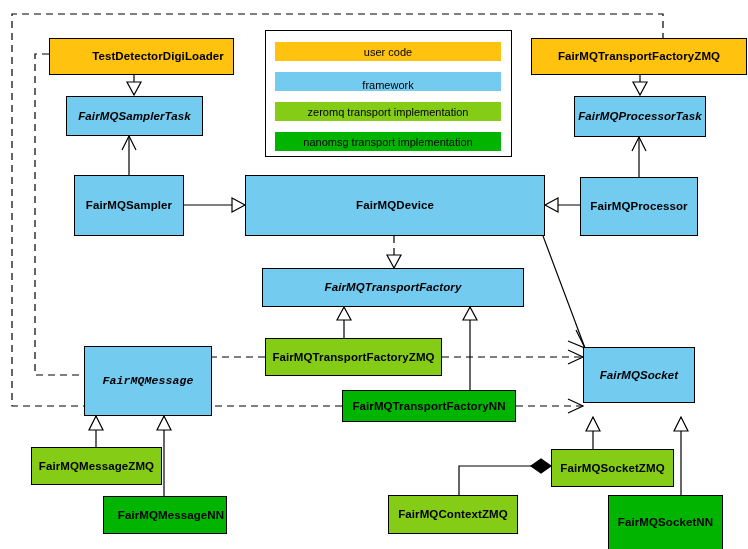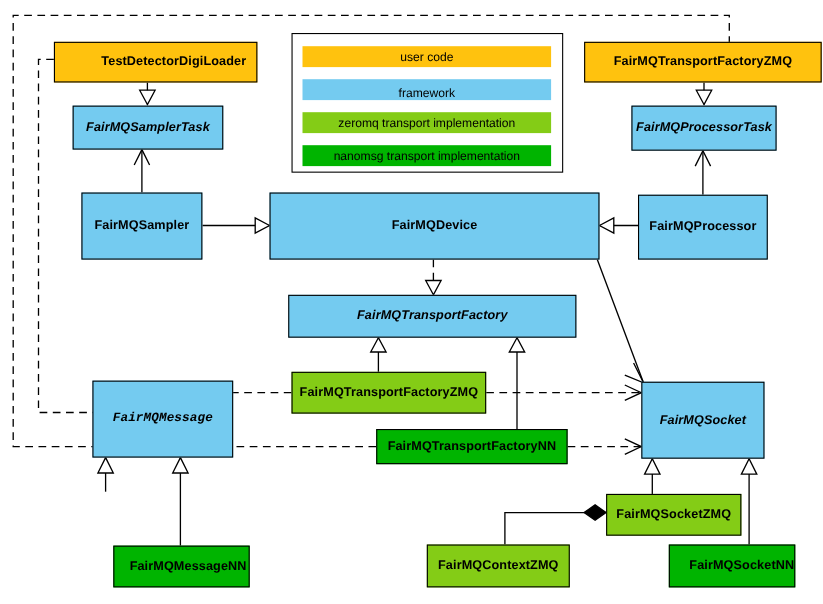--- a/index.html
+++ b/index.html
@@ -162,31 +162,34 @@
   <div class="node c-zmq" style="left:265px;top:338px;width:177px;height:38px;">
       <span>FairMQTransportFactoryZMQ</span>
     </div>
   <div class="node c-nn" style="left:342px;top:390px;width:174px;height:32px;">
       <span>FairMQTransportFactoryNN</span>
     </div>
 
   <div class="node c-framework italic" style="left:84px;top:346px;width:128px;height:70px;font-family:Liberation Mono, monospace;">
       <span>FairMQMessage</span>
     </div>
-  <div class="node c-framework italic" style="left:583px;top:347px;width:112px;height:70px;text-align:center;">
+  <div class="node c-framework italic" style="left:583px;top:347px;width:112px;height:56px;text-align:center;">
       <span>FairMQSocket</span>
     </div>
 
+  <div class="node c-zmq" style="left:31px;top:447px;width:131px;height:38px;">
+      <span>FairMQMessageZMQ</span>
+    </div>
   <div class="node c-nn" style="left:103px;top:496px;width:124px;height:38px;padding-left:12px;">
       <span>FairMQMessageNN</span>
     </div>
 
   <div class="node c-zmq" style="left:551px;top:449px;width:123px;height:38px;">
       <span>FairMQSocketZMQ</span>
     </div>
-  <div class="node c-nn" style="left:608px;top:495px;width:115px;height:39px;justify-content:flex-end;">
+  <div class="node c-nn" style="left:608px;top:495px;width:115px;height:55px;">
       <span>FairMQSocketNN</span>
     </div>
   <div class="node c-zmq" style="left:388px;top:495px;width:130px;height:39px;">
       <span>FairMQContextZMQ</span>
     </div>
 
 </div>
 
 </body></html>

